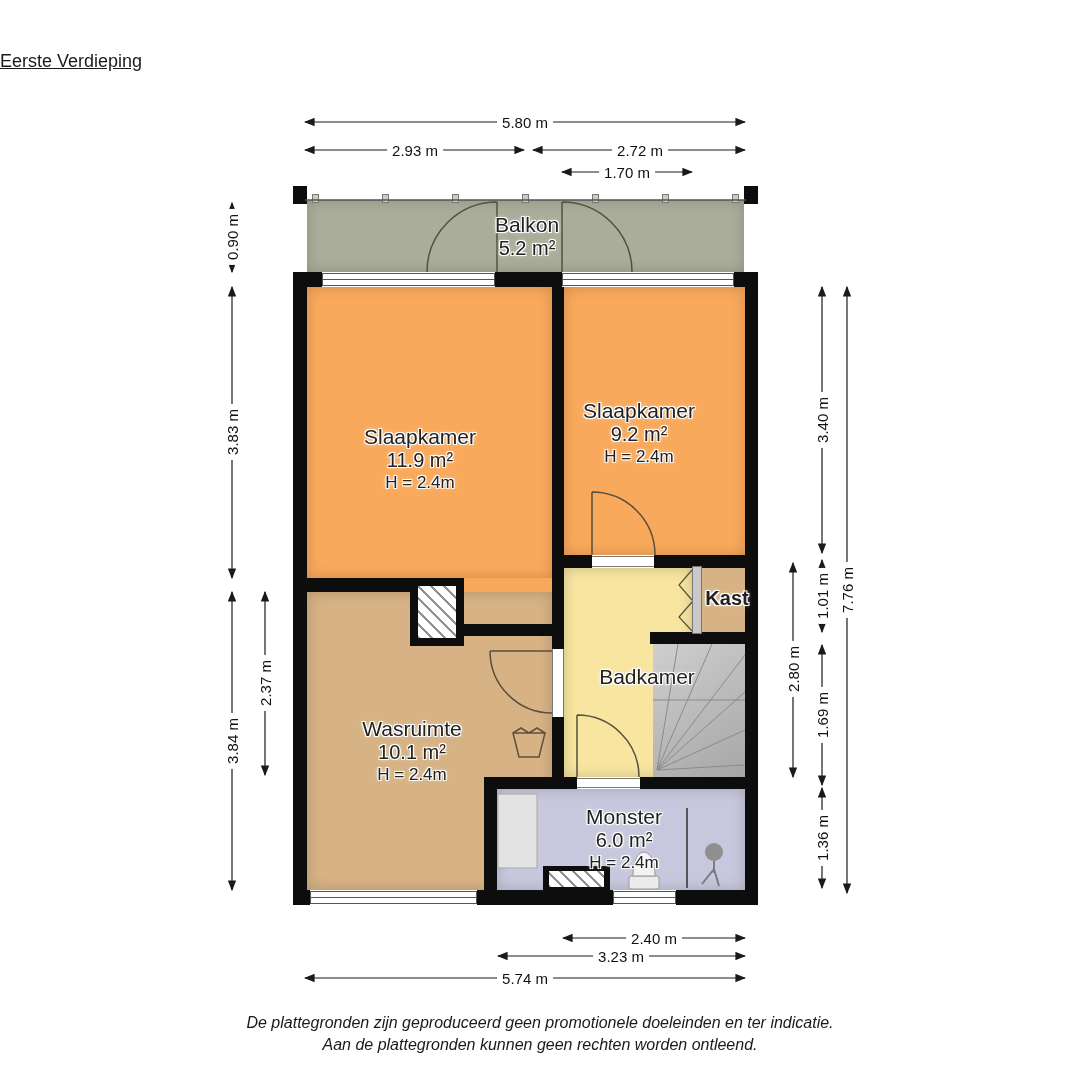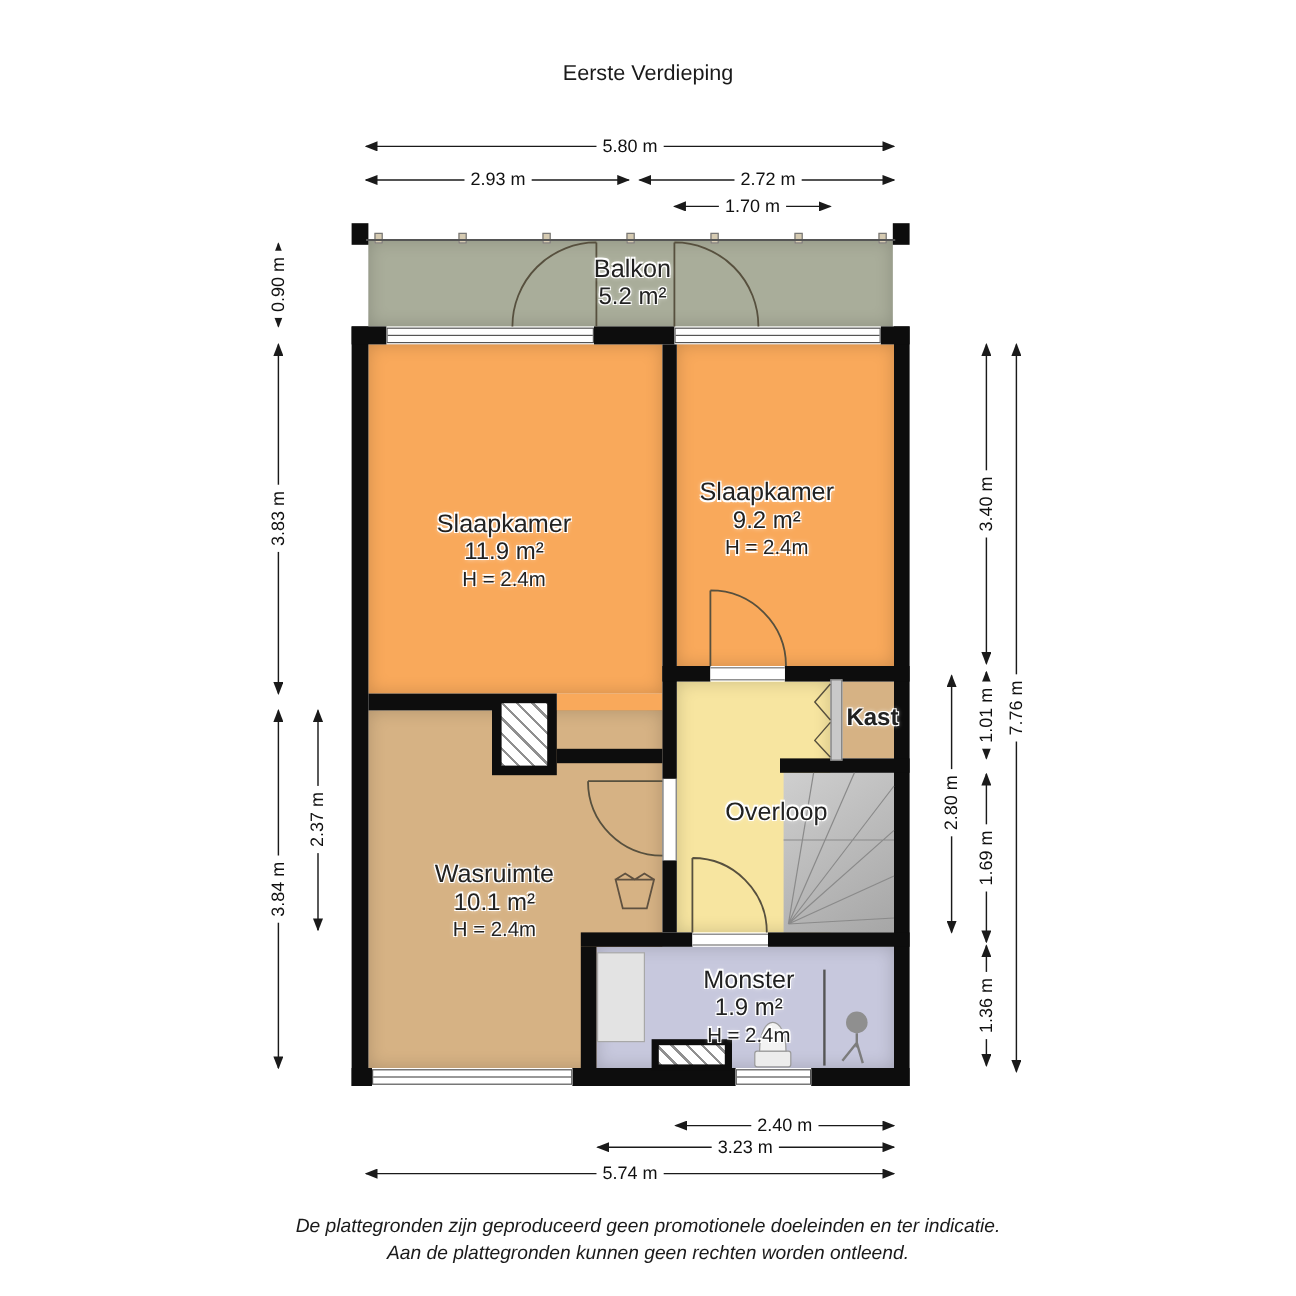--- a/index.html
+++ b/index.html
@@ -1,21 +1,21 @@
 <!DOCTYPE html>
 <html><head>
 <meta charset="utf-8">
 <style>
   html,body{margin:0;padding:0;background:#fff;}
   .page{position:relative;width:1080px;height:1080px;background:#fff;overflow:hidden;
         font-family:"Liberation Sans","DejaVu Sans",sans-serif;color:#1a1a1a;}
   .abs{position:absolute;}
   .title{position:absolute;top:12px;left:0;width:100%;text-align:center;
          font-size:31px;font-weight:bold;letter-spacing:.5px;}
-  .subtitle{position:absolute;top:51px;left:0;width:100%;text-align:center;font-size:18px;}
+  .subtitle{position:absolute;top:51px;left:0;width:100%;text-align:left;font-size:18px;text-decoration:underline;}
   
   .w{position:absolute;background:#0d0d0d;}
   
   .room{position:absolute;box-shadow:inset 0 0 14px rgba(0,0,0,.18);}
   .balkon{background:#a9ad9a;}
   .bed{background:#f9a95b;}
   .overloop{background:#f7e5a0;}
   .tan{background:#d6b284;}
   .bad{background:#c7c8dd;}
   .stairs{background:linear-gradient(145deg,#cfcfcf,#a6a6a6);box-shadow:none;}
@@ -180,30 +180,30 @@
     </div>
     <div class="rlab" style="left:639px;top:433px;">
       <div class="nm">Slaapkamer</div>
       <div class="ar">9.2 m²</div>
       <div class="ht">H = 2.4m</div>
     </div>
     <div class="rlab" style="left:727px;top:598px;">
       <div class="nm" style="font-size:20px;font-weight:bold;">Kast</div>
     </div>
     <div class="rlab" style="left:647px;top:677px;">
-      <div class="nm">Overloop</div>
+      <div class="nm">Badkamer</div>
     </div>
     <div class="rlab" style="left:412px;top:751px;">
       <div class="nm">Wasruimte</div>
       <div class="ar">10.1 m²</div>
       <div class="ht">H = 2.4m</div>
     </div>
     <div class="rlab" style="left:624px;top:839px;">
       <div class="nm">Monster</div>
-      <div class="ar">1.9 m²</div>
+      <div class="ar">6.0 m²</div>
       <div class="ht">H = 2.4m</div>
     </div>
 
     <div class="dlab" style="left:525px;top:122px;">5.80 m</div>
     <div class="dlab" style="left:415px;top:150px;">2.93 m</div>
     <div class="dlab" style="left:640px;top:150px;">2.72 m</div>
     <div class="dlab" style="left:627px;top:172px;">1.70 m</div>
     <div class="dlab v" style="left:232px;top:237px;">0.90 m</div>
     <div class="dlab v" style="left:232px;top:432px;">3.83 m</div>
     <div class="dlab v" style="left:265px;top:683px;">2.37 m</div>

